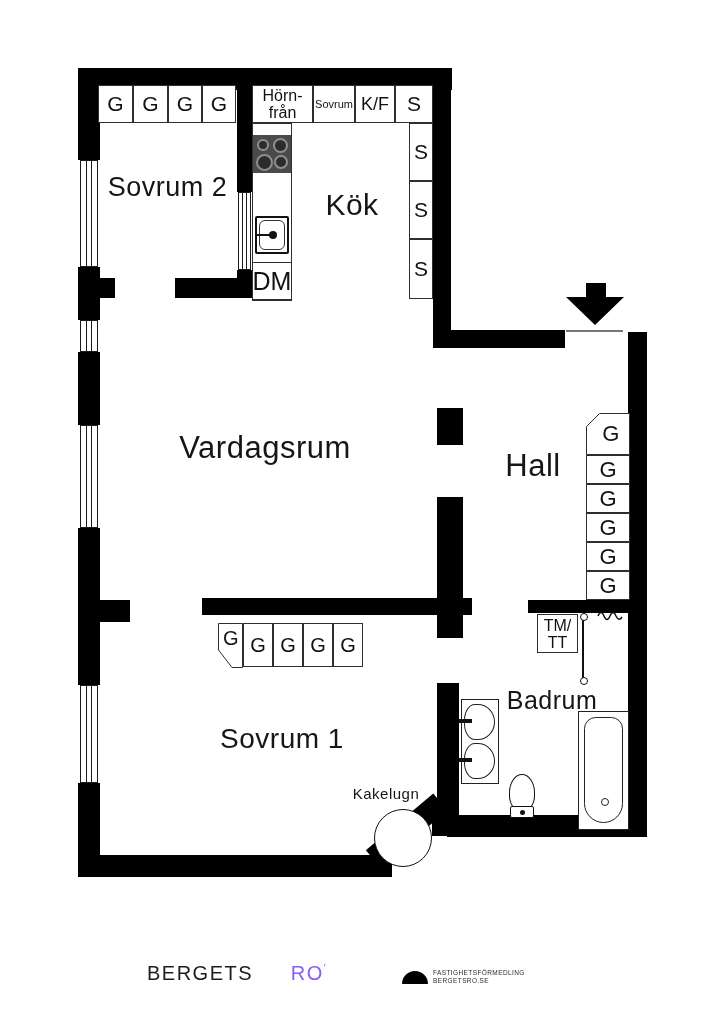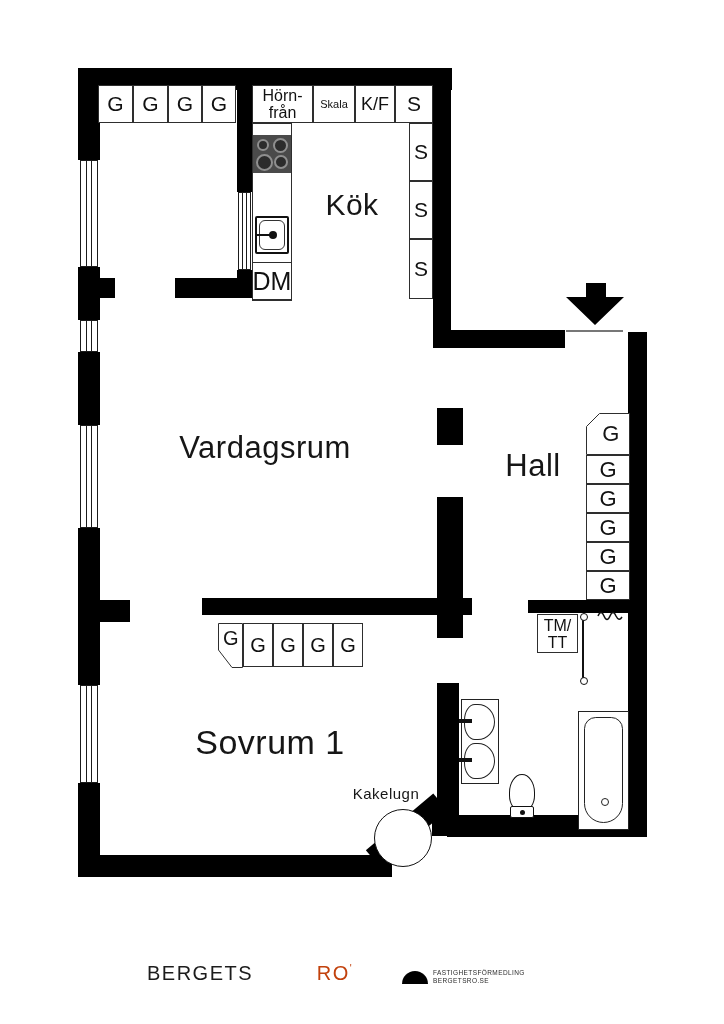--- a/index.html
+++ b/index.html
@@ -70,21 +70,21 @@
   <svg style="position:absolute;left:566px;top:283px;z-index:5" width="60" height="43" viewBox="0 0 60 43">
     <polygon points="20,0 40,0 40,14 58,14 29,42 0,14 20,14" fill="#000"></polygon>
   </svg>
   <div style="position:absolute;left:566px;top:330px;width:57px;height:2px;background:#777;z-index:4"></div>
 
   <div class="cell" style="left:252px;top:85px;width:61px;height:38px;flex-direction:column;font-size:16px;line-height:17px">
     <span>Hörn-</span>
     <span>från</span>
   </div>
   <div class="cell" style="left:313px;top:85px;width:42px;height:38px;font-size:11px">
-    <span>Skala</span>
+    <span>Sovrum</span>
   </div>
   <div class="cell" style="left:355px;top:85px;width:40px;height:38px;font-size:18px">
     <span>K/F</span>
   </div>
   <div class="cell" style="left:395px;top:85px;width:38px;height:38px">
     <span>S</span>
   </div>
   <div class="cell" style="left:409px;top:123px;width:24px;height:58px">
     <span>S</span>
   </div>
@@ -181,29 +181,31 @@
   <div class="fix" style="left:509px;top:774px;width:26px;height:37px;border:1.5px solid #111;border-radius:50% 50% 42% 42%;background:#fff"></div>
   <div class="fix" style="left:510px;top:806px;width:24px;height:12px;border:1.5px solid #111;border-radius:2px;background:#fff;z-index:5"></div>
   <div class="dot" style="left:520px;top:810px;width:5px;height:5px;z-index:6"></div>
 
   <div class="fix" style="left:578px;top:711px;width:51px;height:119px;border:1px solid #222;background:#fff"></div>
   <div class="fix" style="left:584px;top:717px;width:39px;height:106px;border:1px solid #222;border-radius:12px 12px 20px 20px;background:#fff"></div>
   <div class="fix" style="left:601px;top:798px;width:8px;height:8px;border:1.5px solid #222;border-radius:50%;background:#fff;z-index:5"></div>
 
   <div class="fix z2" style="left:374px;top:809px;width:58px;height:58px;border:1.5px solid #111;border-radius:50%;background:#fff"></div>
 
+  <div class="room-label" style="left:95px;top:172px;width:145px;font-size:27px">Sovrum 2</div>
   <div class="room-label" style="left:302px;top:188px;width:100px;font-size:30px">Kök</div>
   <div class="room-label" style="left:170px;top:430px;width:190px;font-size:31px">Vardagsrum</div>
   <div class="room-label" style="left:483px;top:448px;width:100px;font-size:31px">Hall</div>
-  <div class="room-label" style="left:180px;top:723px;width:180px;font-size:34px">Sovrum 1</div>
+  <div class="room-label" style="left:192px;top:723px;width:180px;font-size:28px">Sovrum 1</div>
+  <div class="room-label" style="left:492px;top:686px;width:120px;font-size:25px">Badrum</div>
   <div class="room-label" style="left:326px;top:785px;width:120px;font-size:15px">Kakelugn</div>
 
 
   <div class="room-label" style="left:140px;top:962px;width:120px;font-size:20px;letter-spacing:1.5px;color:#1c1c1c">BERGETS</div>
-  <div class="room-label" style="left:308px;top:962px;width:54px;font-size:20px;letter-spacing:1.5px;color:#c2410c">
+  <div class="room-label" style="left:282px;top:962px;width:54px;font-size:20px;letter-spacing:1.5px;color:#8b5cf6">
     <span>RO</span><sup style="font-size:10px">'</sup>
   </div>
 
   <div style="position:absolute;left:402px;top:971px;width:26px;height:13px;background:#000;border-radius:13px 13px 0 0;z-index:5"></div>
   <div class="tinytxt" style="left:433px;top:969px;width:130px">
     <div>FASTIGHETSFÖRMEDLING</div>
     <div>BERGETSRO.SE</div>
   </div>
 
 </div>

